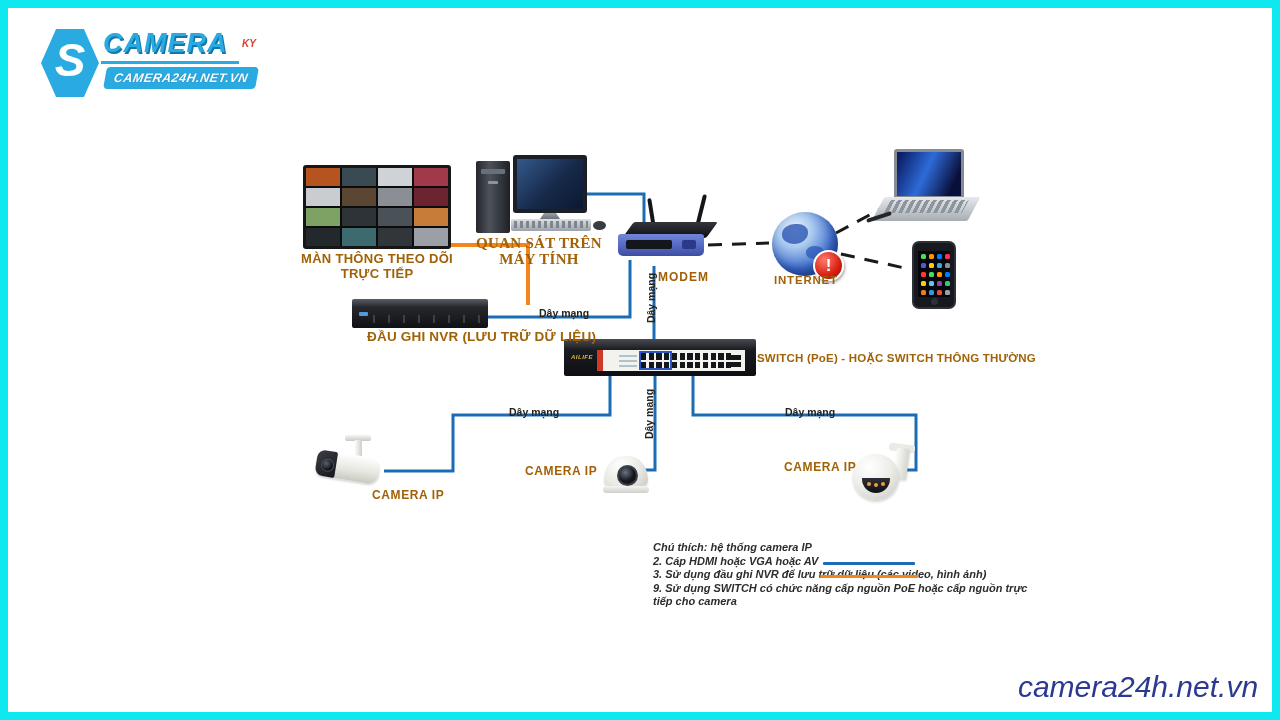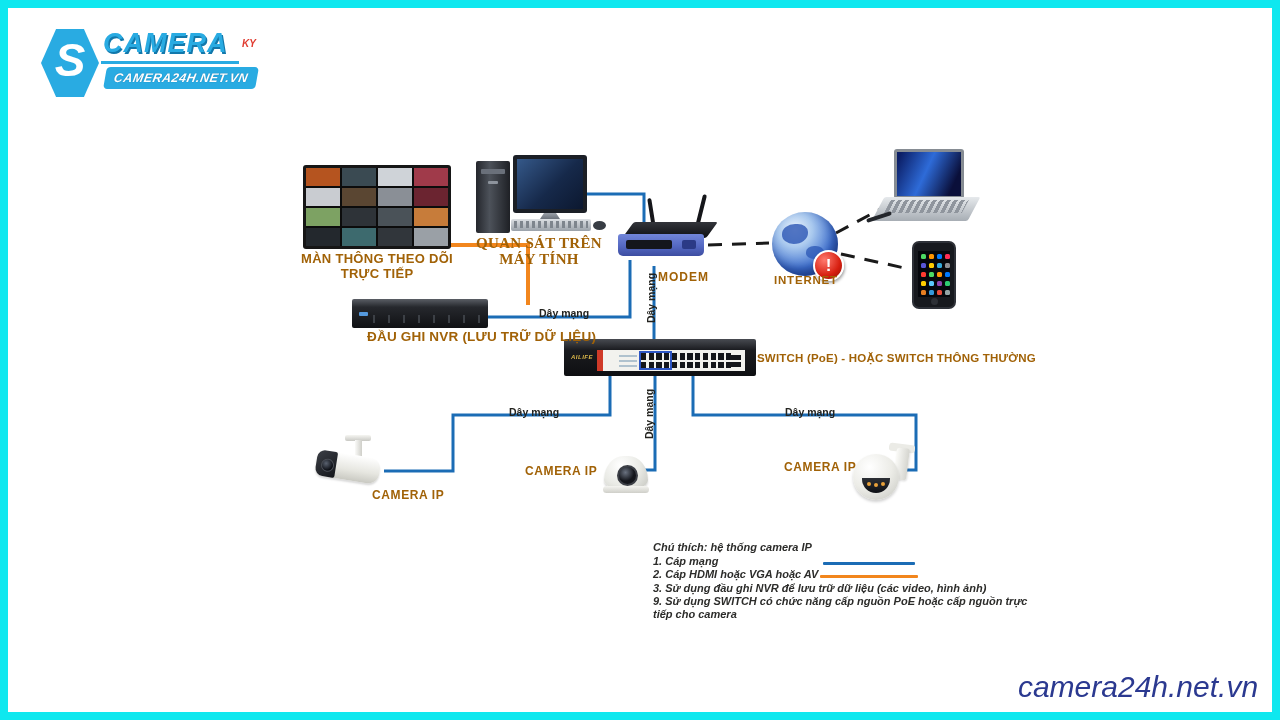--- a/index.html
+++ b/index.html
@@ -306,21 +306,20 @@
   <div class="lbl lbl-cam lbl-cam3">CAMERA IP</div>
 
   <div class="lbl lbl-wire lbl-wire1">Dây mạng</div>
   <div class="lbl lbl-wire lbl-wire-rot lbl-wire2">Dây mạng</div>
   <div class="lbl lbl-wire lbl-wire3">Dây mạng</div>
   <div class="lbl lbl-wire lbl-wire-rot lbl-wire4">Dây mạng</div>
   <div class="lbl lbl-wire lbl-wire5">Dây mạng</div>
 
   <div class="abs legend">
     <div class="row">Chú thích: hệ thống camera IP</div>
-    <div class="row">1. Cáp mạng</div>
     <div class="row">2. Cáp HDMI hoặc VGA hoặc AV</div>
     <div class="row">3. Sử dụng đầu ghi NVR để lưu trữ dữ liệu (các video, hình ảnh)</div>
     <div class="row">9. Sử dụng SWITCH có chức năng cấp nguồn PoE hoặc cấp nguồn trực tiếp cho camera</div>
     <div class="swatch sw-net"></div>
     <div class="swatch sw-vid"></div>
   </div>
 
   <div class="abs footer">camera24h.net.vn</div>
 
 </div>

